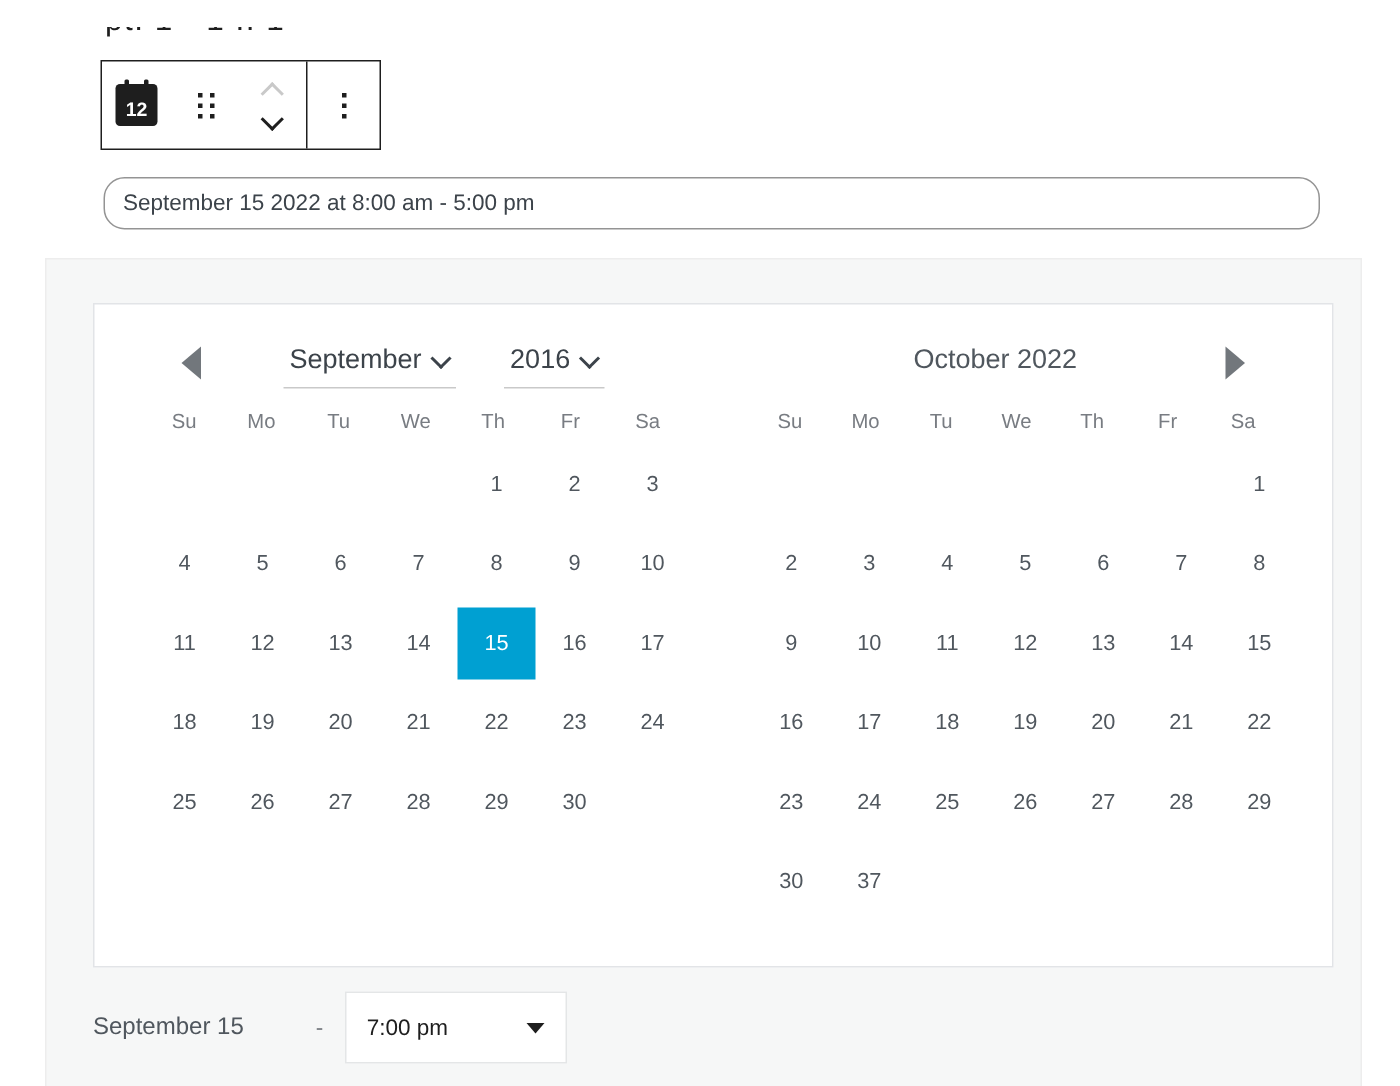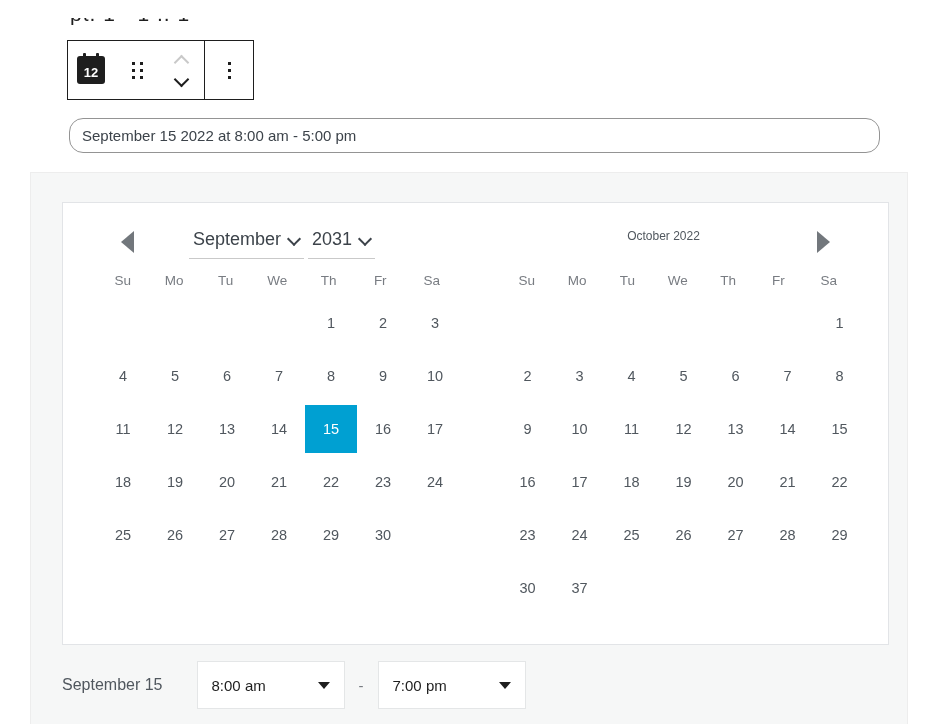--- a/index.html
+++ b/index.html
@@ -128,42 +128,42 @@
     position:absolute;top:28px;
     width:0;height:0;cursor:pointer;
     border-top:11px solid transparent;
     border-bottom:11px solid transparent;
   }
   .nav-arrow.prev{left:58px;border-right:13px solid #72777c;}
   .nav-arrow.next{right:58px;border-left:13px solid #72777c;}
 
   .sel-wrap{
     position:absolute;top:24px;left:126px;
-    display:flex;align-items:flex-end;gap:4px;
+    display:flex;align-items:flex-end;gap:32px;
   }
   .mini-select{
     display:flex;align-items:center;gap:7px;
     border-bottom:1px solid #c9c9c9;
     padding:2px 4px 8px 4px;
     font-size:18px;color:#3c434a;
     cursor:pointer;background:transparent;
   }
   .mini-select .caret{
     width:12px;height:7px;position:relative;
   }
   .mini-select .caret:before{
     content:"";position:absolute;left:1px;top:-2px;
     width:8px;height:8px;
     border-right:2px solid #3c434a;border-bottom:2px solid #3c434a;
     transform:rotate(45deg);
   }
   .right-month-title{
     position:absolute;top:26px;left:0;right:0;
     text-align:center;
-    font-size:12px;color:#50575e;
+    font-size:18px;color:#50575e;
     pointer-events:none;
   }
   .right-month-title span{
     position:relative;left:188px;
   }
 
   .months{
     display:flex;
     padding:0 34px;
   }
@@ -303,21 +303,21 @@
   <div class="cal-card">
 
     <div class="cal-header">
       <div class="nav-arrow prev"></div>
       <div class="sel-wrap">
         <div class="mini-select">
           <span>September</span>
           <span class="caret"></span>
         </div>
         <div class="mini-select">
-          <span>2031</span>
+          <span>2016</span>
           <span class="caret"></span>
         </div>
       </div>
       <div class="right-month-title">
         <span>October 2022</span>
       </div>
       <div class="nav-arrow next"></div>
     </div>
 
     <div class="months">
@@ -538,23 +538,19 @@
             <div class="day">
               <div class="day-inner">37</div>
             </div>
           </div>
       </div>
     </div>
   </div>
 
   <div class="time-row">
     <div class="time-label">September 15</div>
-    <div class="time-select">
-      <span>8:00 am</span>
-      <span class="tri"></span>
-    </div>
     <div class="dash">-</div>
     <div class="time-select">
       <span>7:00 pm</span>
       <span class="tri"></span>
     </div>
   </div>
 </div>
 
 </body></html>

